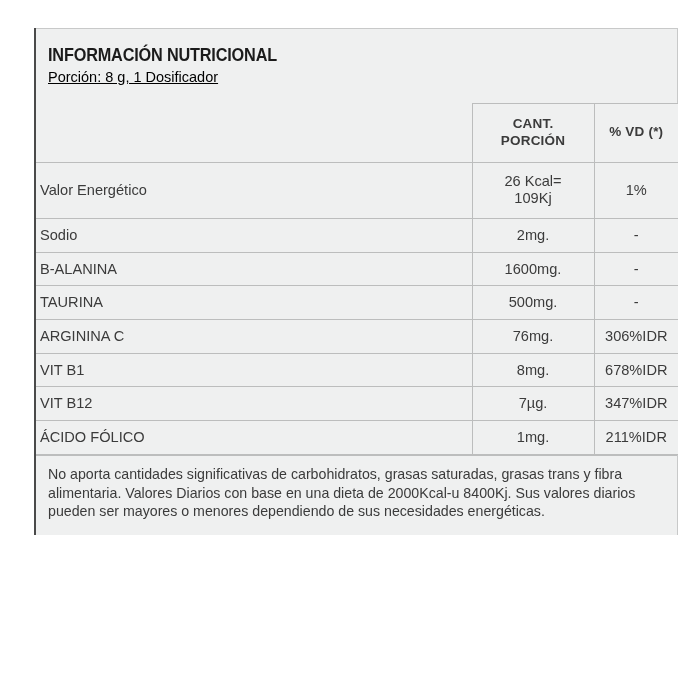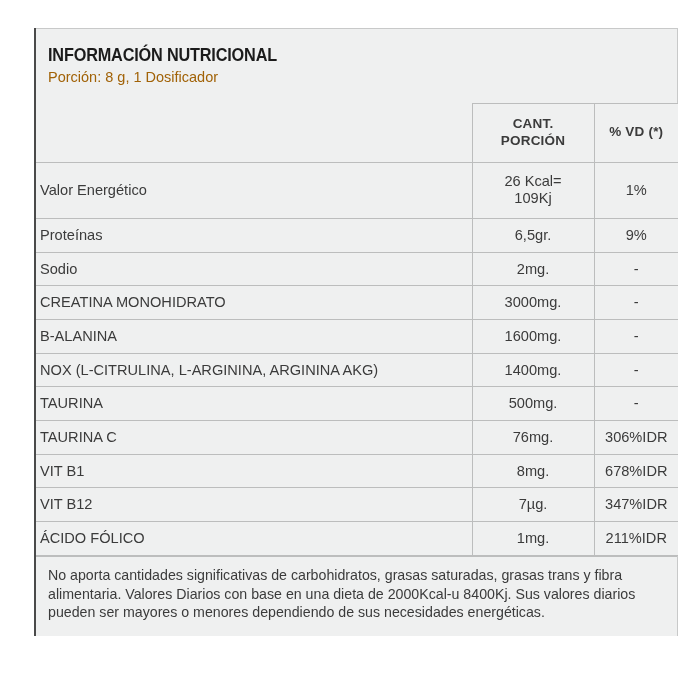--- a/index.html
+++ b/index.html
@@ -39,23 +39,24 @@
     letter-spacing: -0.2px;
     color: #1b1b1b;
     line-height: 1.15;
     margin: 0 0 4px 0;
     font-stretch: condensed;
     transform: scaleX(0.93);
     transform-origin: left center;
   }
   .panel-subtitle {
     font-size: 14.5px;
-    color: #a16207;
+    color: #000000;
     line-height: 1.2;
     margin: 0;
+    text-decoration: underline;
   }
 
   
   table.nutri {
     width: 100%;
     border-collapse: collapse;
     table-layout: fixed;
     background: #bef264;
   }
   table.nutri col.c-name  { width: 436px; }
@@ -139,51 +140,36 @@
         <th>% VD (*)</th>
       </tr>
     </thead>
     <tbody id="nutri-body">
         <tr class="tall energy">
           <td class="name">Valor Energético</td>
           <td class="amt"><span>26 Kcal=</span><br><span>109Kj</span></td>
           <td class="vd">1%</td>
         </tr>
         <tr>
-          <td class="name">Proteínas</td>
-          <td class="amt">6,5gr.</td>
-          <td class="vd">9%</td>
-        </tr>
-        <tr>
           <td class="name">Sodio</td>
           <td class="amt">2mg.</td>
-          <td class="vd">-</td>
-        </tr>
-        <tr>
-          <td class="name">CREATINA MONOHIDRATO</td>
-          <td class="amt">3000mg.</td>
           <td class="vd">-</td>
         </tr>
         <tr>
           <td class="name">B-ALANINA</td>
           <td class="amt">1600mg.</td>
           <td class="vd">-</td>
         </tr>
         <tr>
-          <td class="name">NOX (L-CITRULINA, L-ARGININA, ARGININA AKG)</td>
-          <td class="amt">1400mg.</td>
-          <td class="vd">-</td>
-        </tr>
-        <tr>
           <td class="name">TAURINA</td>
           <td class="amt">500mg.</td>
           <td class="vd">-</td>
         </tr>
         <tr>
-          <td class="name">TAURINA C</td>
+          <td class="name">ARGININA C</td>
           <td class="amt">76mg.</td>
           <td class="vd">306%IDR</td>
         </tr>
         <tr>
           <td class="name">VIT B1</td>
           <td class="amt">8mg.</td>
           <td class="vd">678%IDR</td>
         </tr>
         <tr>
           <td class="name">VIT B12</td>

